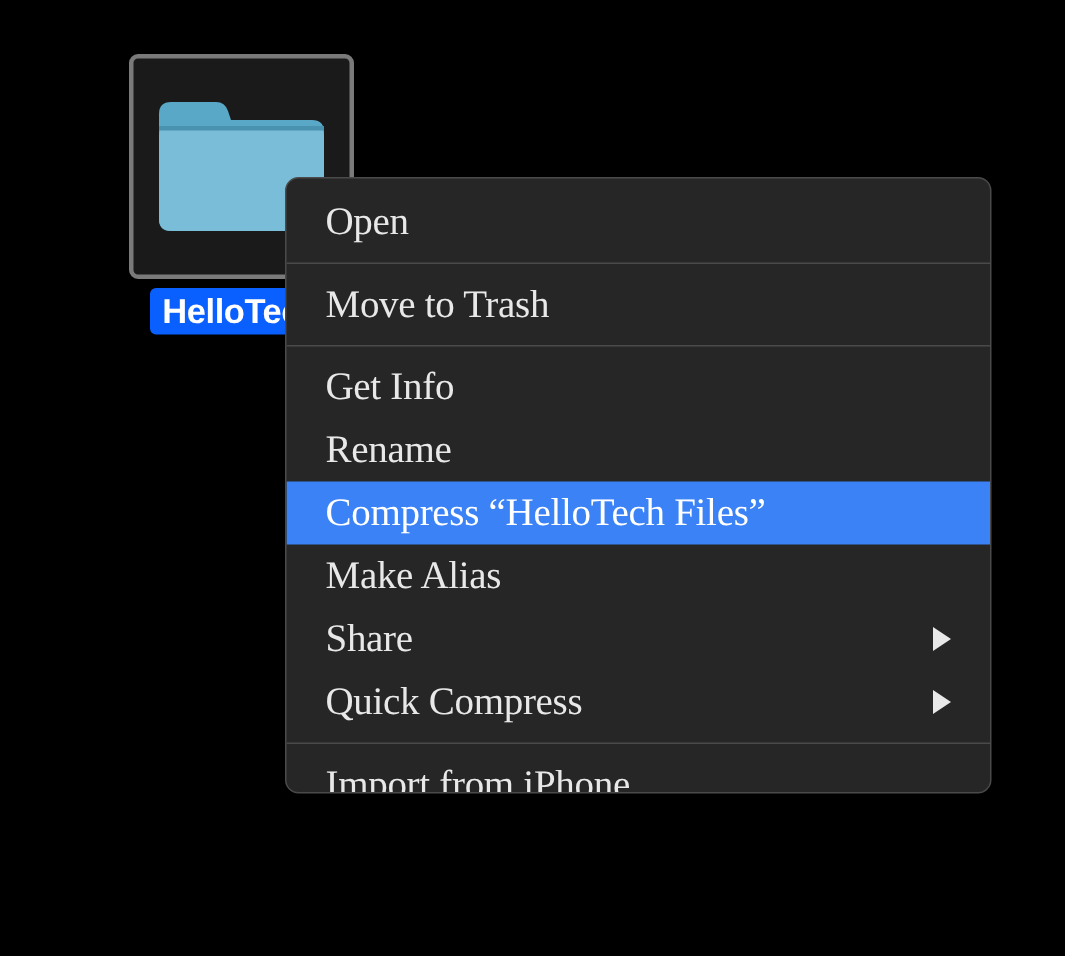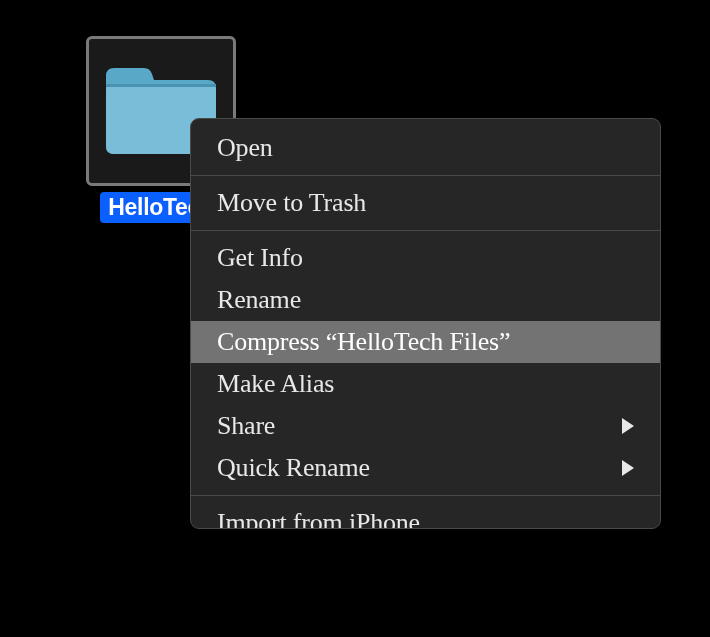--- a/index.html
+++ b/index.html
@@ -66,21 +66,21 @@
       align-items: center;
       justify-content: space-between;
       color: #e8e8e8;
       font-size: 26px;
       font-weight: 400;
       cursor: default;
       letter-spacing: -0.2px;
       font-family: Liberation Serif, serif;
     }
     .menu-item.highlighted {
-      background: #737373;
+      background: #3b82f6;
       color: #fff;
     }
     .menu-separator {
       height: 1px;
       background: #4a4a4a;
       margin: 6px 0;
     }
     .submenu-arrow {
       width: 0;
       height: 0;
@@ -129,21 +129,21 @@
     <span>Compress “HelloTech Files”</span>
   </div>
   <div class="menu-item">
     <span>Make Alias</span>
   </div>
   <div class="menu-item">
     <span>Share</span>
     <span class="submenu-arrow"></span>
   </div>
   <div class="menu-item">
-    <span>Quick Rename</span>
+    <span>Quick Compress</span>
     <span class="submenu-arrow"></span>
   </div>
   <div class="menu-separator"></div>
   <div class="menu-item-partial">
     <div class="menu-item">
       <span>Import from iPhone</span>
     </div>
   </div>
 </div>
 

